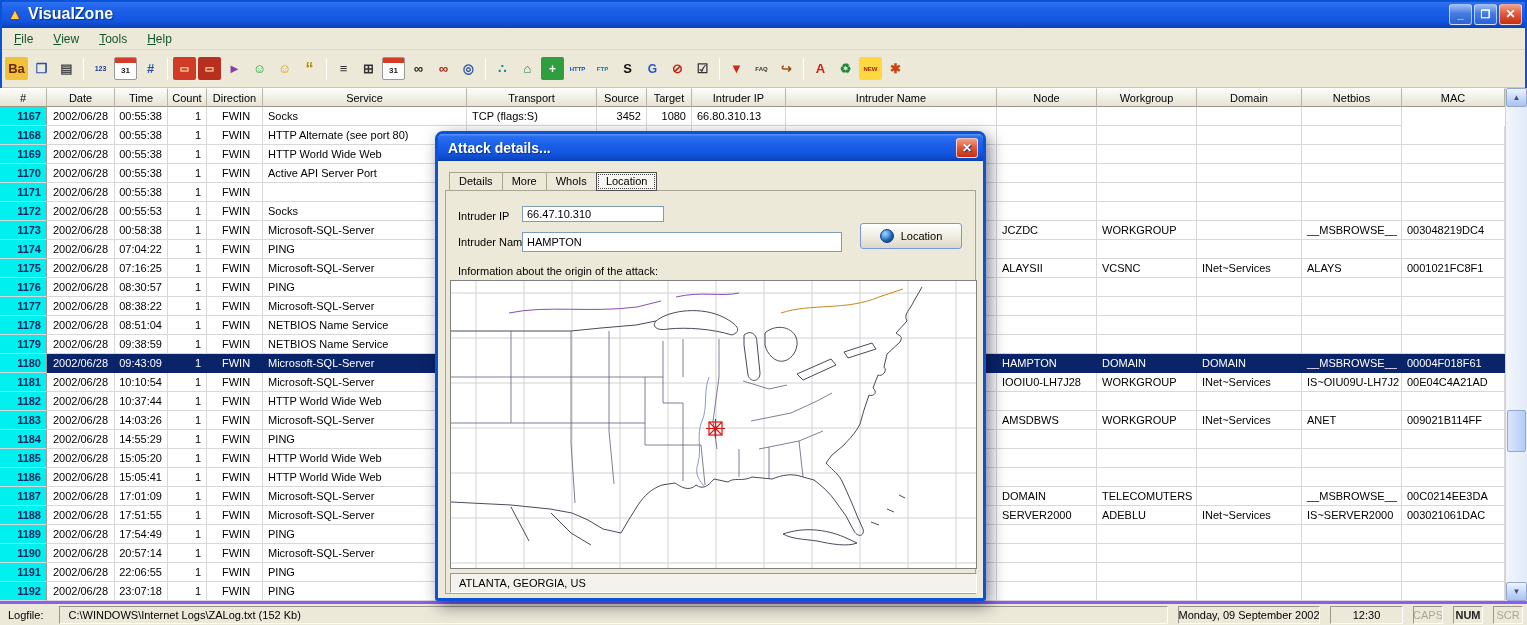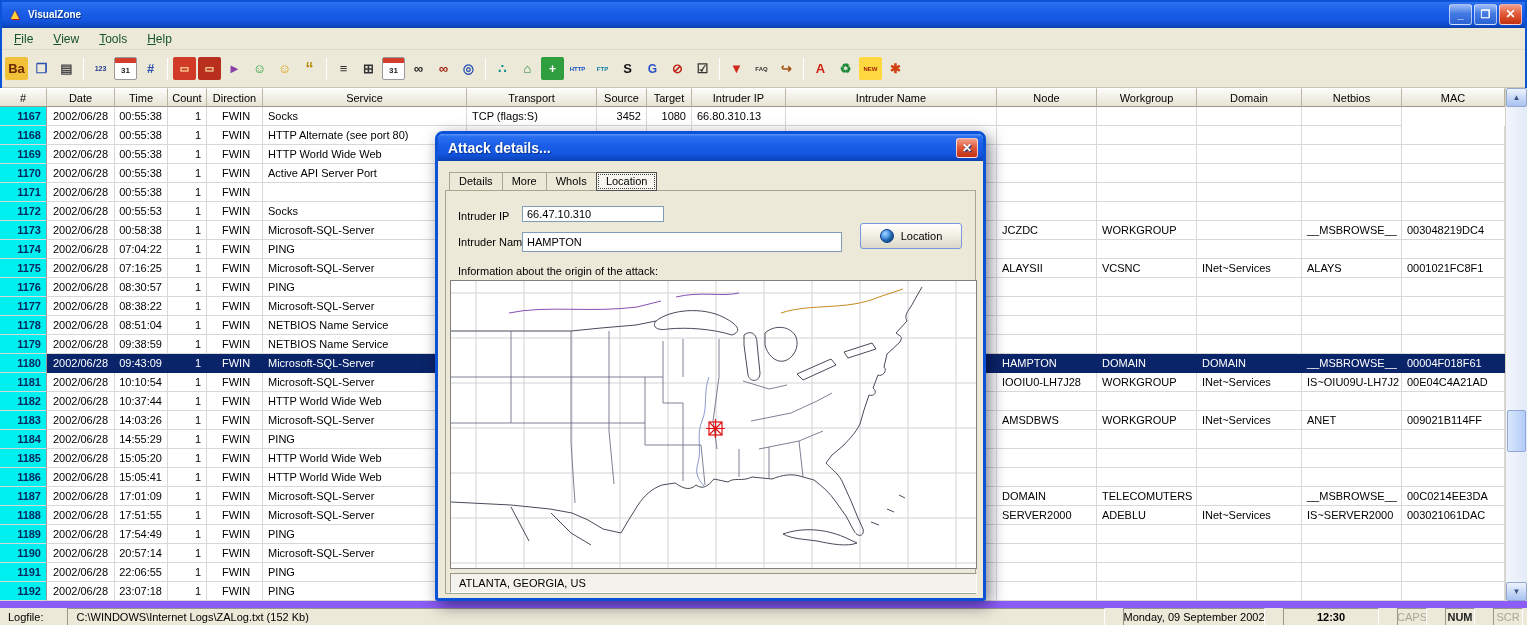--- a/index.html
+++ b/index.html
@@ -3,21 +3,21 @@
 <meta charset="utf-8">
 <style>
   *{box-sizing:border-box;margin:0;padding:0;}
   html,body{width:1527px;height:625px;overflow:hidden;}
   body{font-family:"Liberation Sans",sans-serif;font-size:11px;background:#ece9d8;position:relative;outline:2px solid #0a52d6;outline-offset:-2px;}
 
   
   .titlebar{height:28px;display:flex;align-items:center;padding:0 5px 0 6px;
     background:linear-gradient(180deg,#5a96f8 0%,#2a6ef0 10%,#1b5fe8 40%,#1456e0 72%,#0d49c6 92%,#0a3da8 100%);}
   .app-icon{width:18px;height:18px;display:flex;align-items:center;justify-content:center;color:#ffd23a;text-shadow:0 0 2px #c02010,1px 1px 0 #c02010;font-size:14px;}
-  .title{color:#fff;font-weight:bold;font-size:10px;margin-left:4px;text-shadow:1px 1px 1px #00318c;}
+  .title{color:#fff;font-weight:bold;font-size:16px;margin-left:4px;text-shadow:1px 1px 1px #00318c;}
   .winbtns{margin-left:auto;display:flex;gap:2px;}
   .wbtn{width:23px;height:21px;border-radius:3px;color:#fff;display:flex;align-items:center;justify-content:center;font-size:11px;font-weight:bold;border:1px solid rgba(255,255,255,.6);}
   .wbtn.minb,.wbtn.maxb{background:linear-gradient(#9dbdf8,#447be2 45%,#2a62d4);}
   .wbtn.closeb{background:linear-gradient(#f2a08c,#e25b3a 45%,#c23010);font-size:12px;}
 
   
   .menubar{height:22px;display:flex;align-items:center;padding-left:4px;background:#ece9d8;border-bottom:1px solid #ddd9c8;}
   .mitem{display:inline-block;padding:3px 10px;font-size:12px;color:#14532d;}
   .mitem::first-letter{text-decoration:underline;}
   .toolbar{height:38px;display:flex;align-items:center;padding:2px 4px;background:#ece9d8;border-bottom:1px solid #c9c5b4;}
@@ -36,26 +36,26 @@
   .c4{padding-left:15px;}
   .trow.sel .tcell:not(.c0){background:#0a246a;color:#fff;border-right-color:#0a246a;border-bottom-color:#0a246a;}
 
   
   .vscroll{position:absolute;top:88px;right:0;width:22px;height:513px;background:linear-gradient(90deg,#f2f5fc,#e3ebf8);border-left:1px solid #d5d2c4;}
   .sbtn{height:19px;background:linear-gradient(#eef4fe,#c6d7f7 55%,#a9c2f0);border:1px solid #93a8cf;color:#3a547f;font-size:8px;display:flex;align-items:center;justify-content:center;border-radius:2px;}
   .sbtn.down{position:absolute;bottom:0;left:0;right:0;}
   .sthumb{position:absolute;left:1px;right:1px;top:322px;height:42px;background:linear-gradient(90deg,#d9e6fc,#b3ccf6);border:1px solid #8fa8d8;border-radius:2px;}
 
   
-  .statusbar{position:absolute;left:0;right:0;bottom:0;height:24px;background:#ece9d8;border-top:7px solid #8b5cf6;display:flex;align-items:center;gap:18px;padding:2px 4px;}
+  .statusbar{position:absolute;left:0;right:0;bottom:0;height:24px;background:#ece9d8;border-top:3px solid #8b5cf6;display:flex;align-items:center;gap:10px;padding:2px 4px;}
   .sb-label{padding:0 6px 0 4px;color:#000;}
   .spanel{height:18px;border:1px solid;border-color:#9a978a #fff #fff #9a978a;display:flex;align-items:center;padding:0 8px;white-space:nowrap;overflow:hidden;background:#ece9d8;}
   .path-panel{flex:1;}
   .date-panel{width:142px;justify-content:center;}
-  .time-panel{width:96px;justify-content:center;font-weight:bold;}
+  .time-panel{width:73px;justify-content:center;}
   .key-panel{width:30px;justify-content:center;font-weight:bold;color:#222;}
   .key-panel.dim{color:#aaa69a;font-weight:normal;}
 
   
   .dialog{position:absolute;left:435px;top:131px;width:551px;height:470px;border:3px solid #0a52d6;border-radius:8px 8px 3px 3px;background:#ece9d8;z-index:20;box-shadow:4px 5px 16px rgba(0,0,30,.5);}
   .dtitle{height:27px;border-radius:5px 5px 0 0;display:flex;align-items:center;padding:0 5px 0 10px;color:#fff;font-weight:bold;font-size:14px;text-shadow:1px 1px 1px #00318c;
     background:linear-gradient(180deg,#5a96f8 0%,#2a6ef0 10%,#1b5fe8 40%,#1456e0 72%,#0d49c6 92%,#0a3da8 100%);}
   .dclose{margin-left:auto;width:22px;height:20px;border-radius:3px;border:1px solid rgba(255,255,255,.7);display:flex;align-items:center;justify-content:center;font-size:12px;background:linear-gradient(#f2a08c,#e25b3a 45%,#c23010);}
   .dbody{position:relative;height:437px;}
   .dpage{position:absolute;left:7px;right:7px;top:29px;bottom:4px;border:1px solid #a9a593;}

